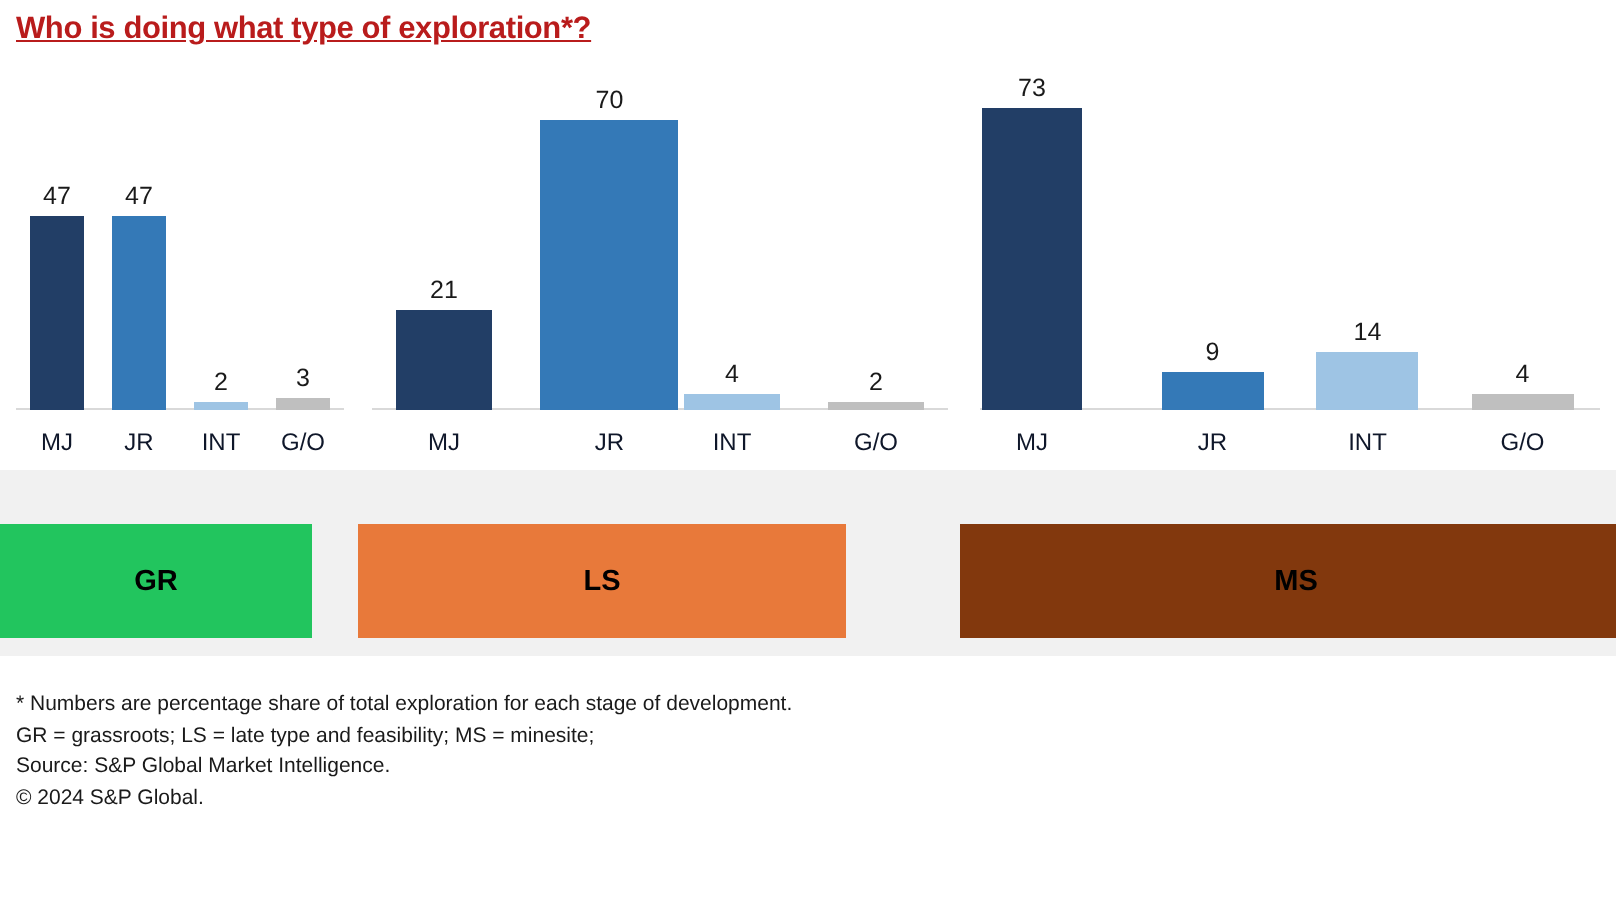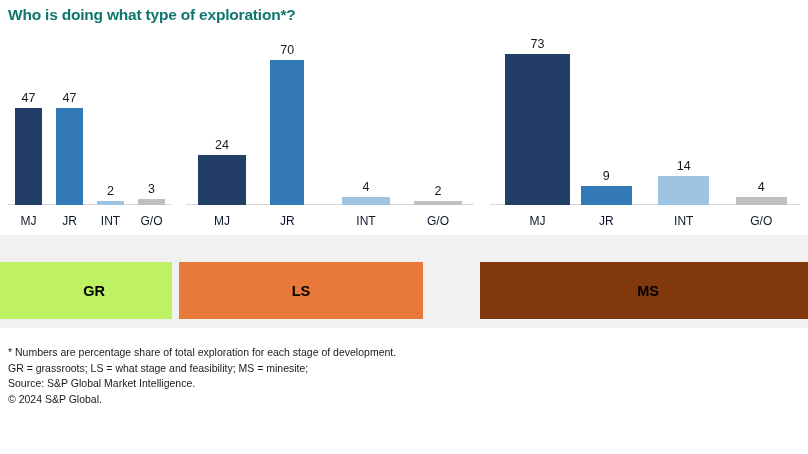--- a/index.html
+++ b/index.html
@@ -17,22 +17,23 @@
   }
 
   
   #chart-title {
     position: absolute;
     left: 8px;
     top: 6px;
     font-size: 15.5px;
     font-weight: bold;
     letter-spacing: -0.2px;
-    color: #0f766e;
+    color: #b91c1c;
     white-space: nowrap;
+    text-decoration: underline;
   }
 
   
   #plot-area {
     position: absolute;
     left: 0px;
     top: 30px;
     width: 808px;
     height: 205px;
   }
@@ -149,42 +150,42 @@
       <div class="bar-slot" style="left: 129.97px; width: 27.06px;">
         <div class="bar-rect" style="height: 6.19737px; background: rgb(191, 191, 191);"></div>
         <div class="bar-value" style="bottom: 39.1974px;">3</div>
         <div class="bar-cat">G/O</div>
       </div>
     </div>
     <div class="bar-group" style="left: 186px; width: 288px;">
       <div class="axis-line"></div>
       <div class="bar-slot" style="left: 12.24px; width: 47.52px;">
         <div class="bar-rect" style="height: 49.5789px; background: rgb(34, 62, 102);"></div>
-        <div class="bar-value" style="bottom: 82.5789px;">24</div>
+        <div class="bar-value" style="bottom: 82.5789px;">21</div>
         <div class="bar-cat">MJ</div>
       </div>
-      <div class="bar-slot" style="left: 84.24px; width: 34px;">
+      <div class="bar-slot" style="left: 84.24px; width: 69px;">
         <div class="bar-rect" style="height: 144.605px; background: rgb(52, 121, 183);"></div>
         <div class="bar-value" style="bottom: 177.605px;">70</div>
         <div class="bar-cat">JR</div>
       </div>
       <div class="bar-slot" style="left: 156.24px; width: 47.52px;">
         <div class="bar-rect" style="height: 8.26316px; background: rgb(158, 196, 228);"></div>
         <div class="bar-value" style="bottom: 41.2632px;">4</div>
         <div class="bar-cat">INT</div>
       </div>
       <div class="bar-slot" style="left: 228.24px; width: 47.52px;">
         <div class="bar-rect" style="height: 4.13158px; background: rgb(191, 191, 191);"></div>
         <div class="bar-value" style="bottom: 37.1316px;">2</div>
         <div class="bar-cat">G/O</div>
       </div>
     </div>
     <div class="bar-group" style="left: 490px; width: 310px;">
       <div class="axis-line"></div>
-      <div class="bar-slot" style="left: 15px; width: 65px; margin-top: 28px;">
+      <div class="bar-slot" style="left: 1px; width: 50px; margin-top: 28px;">
         <div class="bar-rect" style="height: 150.803px; background: rgb(34, 62, 102);"></div>
         <div class="bar-value" style="bottom: 183.803px;">73</div>
         <div class="bar-cat">MJ</div>
       </div>
       <div class="bar-slot" style="left: 90.675px; width: 51.15px;">
         <div class="bar-rect" style="height: 18.5921px; background: rgb(52, 121, 183);"></div>
         <div class="bar-value" style="bottom: 51.5921px;">9</div>
         <div class="bar-cat">JR</div>
       </div>
       <div class="bar-slot" style="left: 168.175px; width: 51.15px;">
@@ -195,23 +196,23 @@
       <div class="bar-slot" style="left: 245.675px; width: 51.15px;">
         <div class="bar-rect" style="height: 8.26316px; background: rgb(191, 191, 191);"></div>
         <div class="bar-value" style="bottom: 41.2632px;">4</div>
         <div class="bar-cat">G/O</div>
       </div>
     </div>
   </div>
 
 <div id="stage-backdrop"></div>
 <div id="stage-bands">
-    <div class="stage-band" style="left: 0px; width: 156px; background: #bef264; padding-left: 16px;">GR</div>
+    <div class="stage-band" style="left: 0px; width: 156px; background: #22c55e;">GR</div>
     <div class="stage-band" style="left: 179px; width: 244px; background: rgb(232, 121, 58);">LS</div>
     <div class="stage-band" style="left: 480px; width: 336px; background: rgb(130, 56, 13);">MS</div>
   </div>
 
 <div id="footnotes">
     <div class="footnote-line">* Numbers are percentage share of total exploration for each stage of development.</div>
-    <div class="footnote-line">GR = grassroots; LS = what stage and feasibility; MS = minesite;</div>
+    <div class="footnote-line">GR = grassroots; LS = late type and feasibility; MS = minesite;</div>
     <div class="footnote-line">Source: S&amp;P Global Market Intelligence.</div>
     <div class="footnote-line">© 2024 S&amp;P Global.</div>
   </div>
 
 </body></html>

